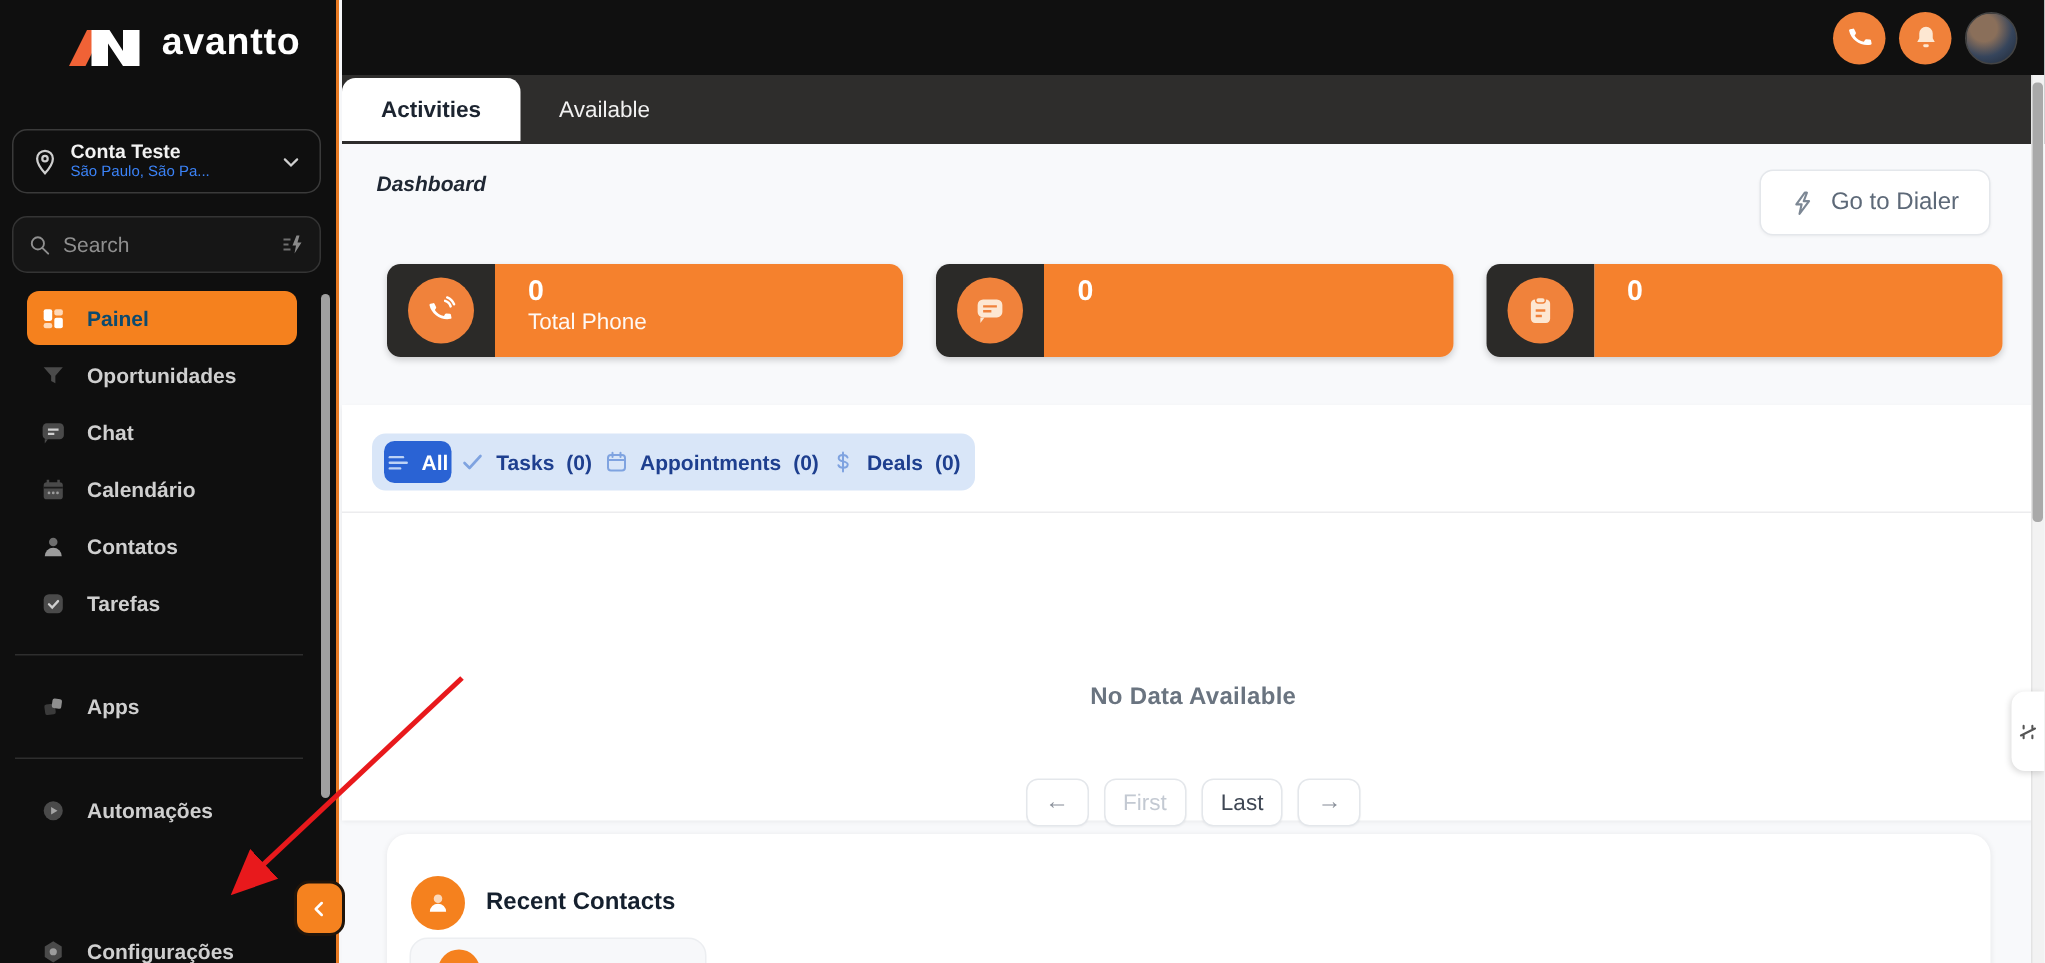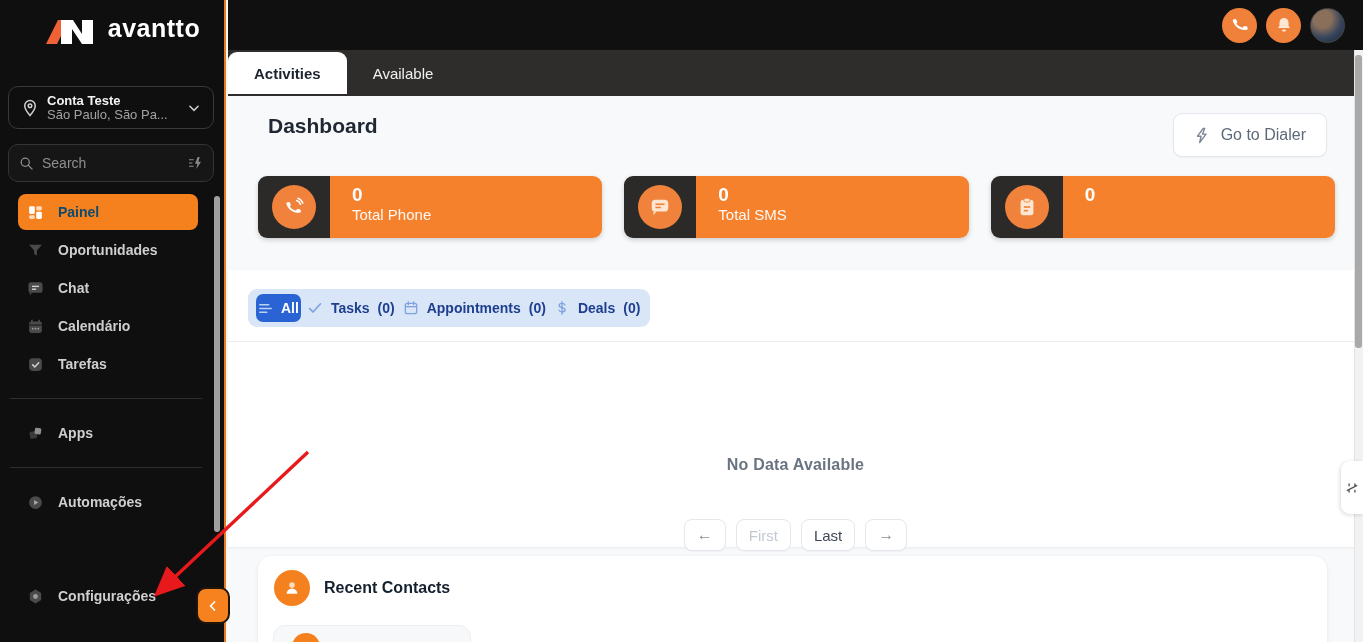--- a/index.html
+++ b/index.html
@@ -6,21 +6,21 @@
   html,body { width:1363px; height:642px; overflow:hidden; font-family:"Liberation Sans", sans-serif; background:#f6f7f9; }
   .abs { position:absolute; }
   #stage { position:relative; width:1363px; height:642px; }
 
   
   #sidebar { left:0; top:0; width:226px; height:642px; background:#0f0f0f; border-right:2px solid #e87a22; z-index:5; }
   .logo-row { position:absolute; left:0; top:14px; width:244px; display:flex; align-items:flex-start; justify-content:center; gap:8px; }
   .logo-text { color:#fff; font-size:25px; font-weight:bold; letter-spacing:.5px; }
   .account-box { position:absolute; left:8px; top:86px; width:206px; height:43px; border:1px solid #3a3a3a; border-radius:10px; display:flex; align-items:center; padding:0 12px; gap:8px; cursor:pointer; }
   .account-name { color:#f2f2f2; font-size:13px; font-weight:bold; line-height:15px; }
-  .account-loc { color:#a3a3a3; font-size:13px; line-height:14px; }
+  .account-loc { color:#3b82f6; font-size:10px; line-height:14px; }
   .account-chevron { margin-left:auto; color:#cfcfcf; }
   .search-box { position:absolute; left:8px; top:144px; width:206px; height:38px; background:#161616; border:1px solid #343434; border-radius:10px; display:flex; align-items:center; padding:0 10px; gap:8px; }
   .search-box input { background:transparent; border:none; outline:none; color:#bdbdbd; font-size:14px; width:130px; font-family:"Liberation Sans",sans-serif; }
   .search-box input::placeholder { color:#8f8f8f; }
   .menu { position:absolute; left:0; top:192px; width:212px; }
   .menu-item { display:flex; align-items:center; gap:14px; height:36px; margin:2px 8px 2px 18px; padding-left:8px; color:#cfcfcf; font-size:14px; font-weight:bold; border-radius:8px; cursor:pointer; }
   .menu-item.active { background:#f5811e; color:#0c4a6e; margin-right:14px; }
   .menu-item .mi { width:18px; height:18px; flex:0 0 18px; display:flex; align-items:center; justify-content:center; }
   .divider { height:1px; background:#2e2e2e; margin:16px 10px; }
   .sb-scroll { position:absolute; left:214px; top:196px; width:6px; height:336px; background:#a0a0a0; border-radius:3px; }
@@ -32,21 +32,21 @@
   .avatar { width:35px; height:35px; border-radius:50%; background:radial-gradient(circle at 35% 30%, #8a6f5a 0 28%, #36455c 60%, #1d2736 100%); border:1px solid #444; cursor:pointer; }
 
   
   #tabstrip { left:228px; top:50px; width:1135px; height:46px; background:#2e2d2c; display:flex; align-items:center; }
   .tab { height:42px; padding:0 26px; display:flex; align-items:center; font-size:15px; cursor:pointer; }
   .tab.active { background:#ffffff; color:#1c2430; font-weight:bold; border-radius:9px 9px 0 0; }
   .tab.inactive { color:#f1f1f1; }
 
   
   #content { left:228px; top:96px; width:1135px; height:546px; background:#f8f9fb; }
-  .hdr-title { position:absolute; left:40px; top:18px; font-size:21px; font-weight:bold; color:#1f2733; }
+  .hdr-title { position:absolute; left:23px; top:18px; font-size:14px; font-weight:bold; color:#1f2733;font-style:italic; }
   .dialer-btn { position:absolute; right:36px; top:17px; height:44px; padding:0 20px; background:#fff; border:1px solid #e4e7eb; border-radius:9px; display:flex; align-items:center; gap:10px; color:#5d6978; font-size:16px; cursor:pointer; box-shadow:0 1px 2px rgba(0,0,0,.04); }
 
   .stat-row { position:absolute; left:30px; top:80px; width:1077px; display:flex; gap:22px; }
   .stat-card { flex:1; height:62px; display:flex; border-radius:9px; box-shadow:0 2px 5px rgba(0,0,0,.18); cursor:default; }
   .stat-dark { width:72px; background:#2b2a28; border-radius:9px 0 0 9px; display:flex; align-items:center; justify-content:center; }
   .stat-icon-circle { width:44px; height:44px; border-radius:50%; background:#f0823b; display:flex; align-items:center; justify-content:center; }
   .stat-orange { flex:1; background:#f5812d; border-radius:0 9px 9px 0; color:#fff; padding:8px 0 0 22px; }
   .stat-value { font-size:19px; font-weight:bold; line-height:22px; }
   .stat-label { font-size:15px; opacity:.95; }
 
@@ -56,21 +56,21 @@
   .pill.active { background:#2a63d4; color:#fff; }
   .pill .cnt { font-weight:bold; }
   .panel-divider { position:absolute; left:0; top:71px; width:1135px; height:1px; background:#ececee; }
   .no-data { position:absolute; left:0; top:186px; width:1135px; text-align:center; font-size:16px; color:#6a7480; font-weight:bold; letter-spacing:.2px; }
   .pager { position:absolute; left:0; top:249px; width:1135px; display:flex; justify-content:center; gap:10px; }
   .pg-btn { height:32px; min-width:32px; padding:0 12px; background:#fff; border:1px solid #e4e7eb; border-radius:8px; display:flex; align-items:center; justify-content:center; font-size:15px; color:#3f4754; cursor:pointer; box-shadow:0 1px 1px rgba(0,0,0,.03); }
   .pg-btn.disabled { color:#c3c9d2; cursor:default; }
   .pg-arrow { color:#8a909a; font-size:16px; }
 
   .recent-card { position:absolute; left:30px; top:460px; width:1069px; height:120px; background:#fff; border-radius:14px; box-shadow:0 1px 4px rgba(0,0,0,.08); }
-  .recent-head { position:absolute; left:16px; top:14px; display:flex; align-items:center; gap:14px;text-align:center; }
+  .recent-head { position:absolute; left:16px; top:28px; display:flex; align-items:center; gap:14px;text-align:center; }
   .recent-avatar { width:36px; height:36px; border-radius:50%; background:#f5811e; display:flex; align-items:center; justify-content:center; }
   .recent-title { font-size:16px; font-weight:bold; color:#15202e; }
   .recent-item { position:absolute; left:15px; top:69px; width:198px; height:40px; background:#f7f8fa; border:1px solid #eceef1; border-radius:12px; overflow:hidden; }
   .recent-item .dot { position:absolute; left:18px; top:7px; width:28px; height:28px; border-radius:50%; background:#f5811e; }
 
   
   .page-scroll-track { left:1354px; top:50px; width:9px; height:592px; background:#f2f2f2; border-left:1px solid #e3e3e3; z-index:6; }
   .page-scroll-thumb { left:1355px; top:55px; width:7px; height:293px; background:#a9a9a9; border-radius:3px; z-index:7; }
   .help-handle { left:1341px; top:461px; width:22px; height:53px; background:#fff; border-radius:9px 0 0 9px; box-shadow:-1px 1px 4px rgba(0,0,0,.15); z-index:8; display:flex; align-items:center; justify-content:flex-start; padding-left:4px; color:#555; font-size:13px; font-weight:bold; cursor:pointer; }
 
@@ -155,20 +155,29 @@
               <rect x="3" y="5" width="18" height="16" rx="3" fill="#4a4a4a"></rect>
               <line x1="7" y1="2.5" x2="7" y2="7" stroke="#4a4a4a" stroke-width="2.4"></line>
               <line x1="17" y1="2.5" x2="17" y2="7" stroke="#4a4a4a" stroke-width="2.4"></line>
               <line x1="3" y1="10" x2="21" y2="10" stroke="#1b1b1b" stroke-width="1.6"></line>
               <circle cx="8" cy="15" r="1.3" fill="#9c9c9c"></circle>
               <circle cx="12" cy="15" r="1.3" fill="#9c9c9c"></circle>
               <circle cx="16" cy="15" r="1.3" fill="#9c9c9c"></circle>
             </svg>
         </span>
         <span>Calendário</span>
+      </div>
+      <div class="menu-item">
+        <span class="mi">
+          <svg width="17" height="17" viewBox="0 0 24 24">
+              <circle cx="12" cy="7.5" r="4" fill="#6e6e6e"></circle>
+              <path d="M4 21a8 8 0 0 1 16 0z" fill="#9c9c9c"></path>
+            </svg>
+        </span>
+        <span>Contatos</span>
       </div>
       <div class="menu-item">
         <span class="mi">
           <svg width="17" height="17" viewBox="0 0 24 24">
               <rect x="3" y="3" width="18" height="18" rx="5" fill="#4a4a4a"></rect>
               <path d="M8 12.5l3 3 5.5-6" fill="none" stroke="#cfcfcf" stroke-width="2.2" stroke-linecap="round"></path>
             </svg>
         </span>
         <span>Tarefas</span>
       </div>
@@ -273,21 +282,20 @@
             <svg width="22" height="22" viewBox="0 0 24 24">
                 <rect x="3" y="4" width="18" height="13" rx="4" fill="#fde7d2"></rect>
                 <line x1="7" y1="9" x2="17" y2="9" stroke="#f0823b" stroke-width="1.8"></line>
                 <line x1="7" y1="12.5" x2="13" y2="12.5" stroke="#f0823b" stroke-width="1.8"></line>
                 <path d="M8 17l-3 4v-4z" fill="#fde7d2"></path>
               </svg>
           </div>
         </div>
         <div class="stat-orange">
           <div class="stat-value">0</div>
-          <div class="stat-label">Total SMS</div>
         </div>
       </div>
 
       <div class="stat-card">
         <div class="stat-dark">
           <div class="stat-icon-circle">
             <svg width="22" height="22" viewBox="0 0 24 24">
                 <rect x="5" y="4" width="14" height="17" rx="3" fill="#fde7d2"></rect>
                 <rect x="8.5" y="2.5" width="7" height="4" rx="2" fill="#fde7d2" stroke="#f0823b" stroke-width="1"></rect>
                 <line x1="8.5" y1="12" x2="15.5" y2="12" stroke="#f0823b" stroke-width="1.8"></line>

